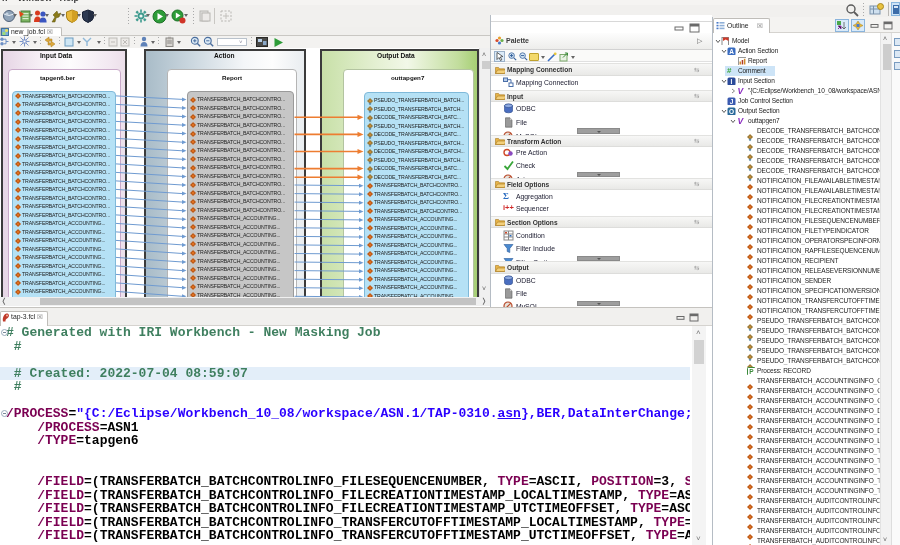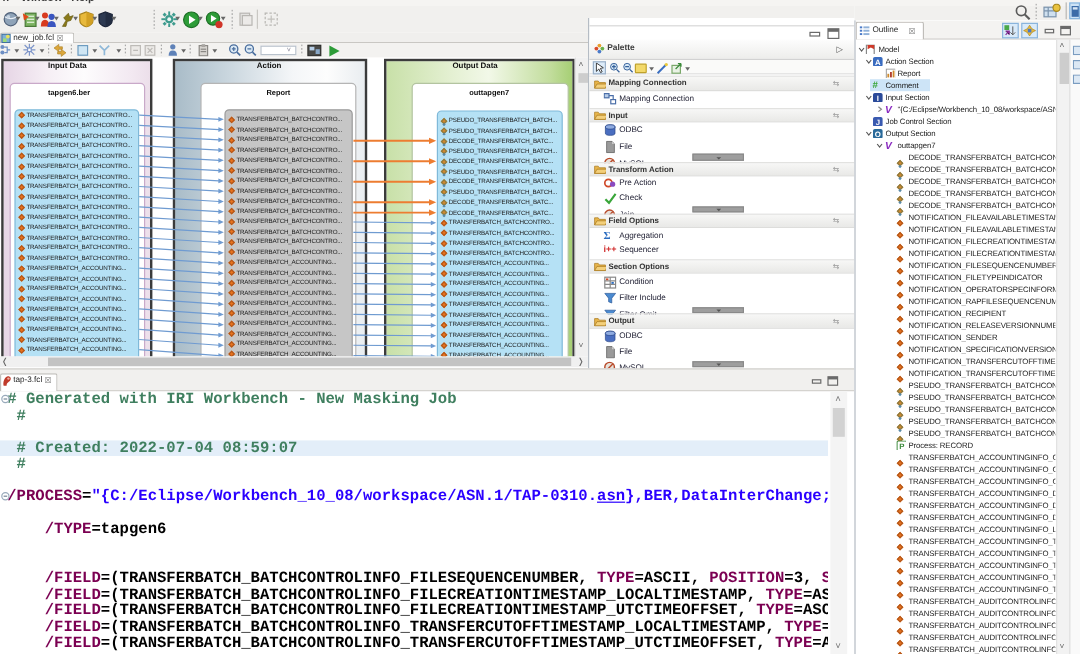--- a/index.html
+++ b/index.html
@@ -911,20 +911,21 @@
       </svg>
     </div>
 <div class="a" style="left:0;top:18px;width:690px;height:220px;overflow:hidden;font-family:'Liberation Mono',monospace;font-size:13px;line-height:13.55px;color:#000;font-weight:bold;">
 <div class="a" style="left:0;top:40.6px;width:690px;height:13.55px;background:#e3eef9;"></div>
 <div class="a cline" style="left:6px;top:0.00px;width:684px;height:13.55px;overflow:hidden;"><span class="cmt"># Generated with IRI Workbench - New Masking Job</span></div>
 <div class="a cline" style="left:6px;top:13.55px;width:684px;height:13.55px;overflow:hidden;"><span class="cmt"> #</span></div>
 <div class="a cline" style="left:6px;top:40.65px;width:684px;height:13.55px;overflow:hidden;"><span class="cmt"> # Created: 2022-07-04 08:59:07</span></div>
 <div class="a cline" style="left:6px;top:54.20px;width:684px;height:13.55px;overflow:hidden;"><span class="cmt"> #</span></div>
 <div class="a cline" style="left:6px;top:67.75px;width:684px;height:13.55px;overflow:hidden;"></div>
 <div class="a cline" style="left:6px;top:81.30px;width:684px;height:13.55px;overflow:hidden;"><span class="kw">/PROCESS</span>=<span class="str">"{C:/Eclipse/Workbench_10_08/workspace/ASN.1/TAP-0310.<span style="text-decoration:underline;">asn</span>},BER,DataInterChange;C:/Eclipse/Workbench</span></div>
+<div class="a cline" style="left:6px;top:94.85px;width:684px;height:13.55px;overflow:hidden;">    <span class="kw">/PROCESS</span>=ASN1</div>
 <div class="a cline" style="left:6px;top:108.40px;width:684px;height:13.55px;overflow:hidden;">    <span class="kw">/TYPE</span>=tapgen6</div>
 <div class="a cline" style="left:6px;top:149.05px;width:684px;height:13.55px;overflow:hidden;">    <span class="kw">/FIELD</span>=(TRANSFERBATCH_BATCHCONTROLINFO_FILESEQUENCENUMBER, <span class="kw">TYPE</span>=ASCII, <span class="kw">POSITION</span>=3, <span class="kw">SEPARATOR</span>=<span class="str">","</span>)</div>
 <div class="a cline" style="left:6px;top:162.60px;width:684px;height:13.55px;overflow:hidden;">    <span class="kw">/FIELD</span>=(TRANSFERBATCH_BATCHCONTROLINFO_FILECREATIONTIMESTAMP_LOCALTIMESTAMP, <span class="kw">TYPE</span>=ASCII, <span class="kw">POSITION</span>=4, =)</div>
 <div class="a cline" style="left:6px;top:176.15px;width:684px;height:13.55px;overflow:hidden;">    <span class="kw">/FIELD</span>=(TRANSFERBATCH_BATCHCONTROLINFO_FILECREATIONTIMESTAMP_UTCTIMEOFFSET, <span class="kw">TYPE</span>=ASCII, <span class="kw">POSITION</span>=5, =)</div>
 <div class="a cline" style="left:6px;top:189.70px;width:684px;height:13.55px;overflow:hidden;">    <span class="kw">/FIELD</span>=(TRANSFERBATCH_BATCHCONTROLINFO_TRANSFERCUTOFFTIMESTAMP_LOCALTIMESTAMP, <span class="kw">TYPE</span>=ASCII, <span class="kw">POSITION</span>=6, =)</div>
 <div class="a cline" style="left:6px;top:203.25px;width:684px;height:13.55px;overflow:hidden;">    <span class="kw">/FIELD</span>=(TRANSFERBATCH_BATCHCONTROLINFO_TRANSFERCUTOFFTIMESTAMP_UTCTIMEOFFSET, <span class="kw">TYPE</span>=ASCII, <span class="kw">POSITION</span>=7, =)</div>
 <div class="a" style="left:0.5px;top:3px;width:7px;height:7px;border:1px solid #9ab;border-radius:50%;background:#fff;">
         <div style="width:3px;height:1px;background:#789;margin:2.2px auto;"></div>
       </div>
 <div class="a" style="left:0.5px;top:84.3px;width:7px;height:7px;border:1px solid #9ab;border-radius:50%;background:#fff;">

